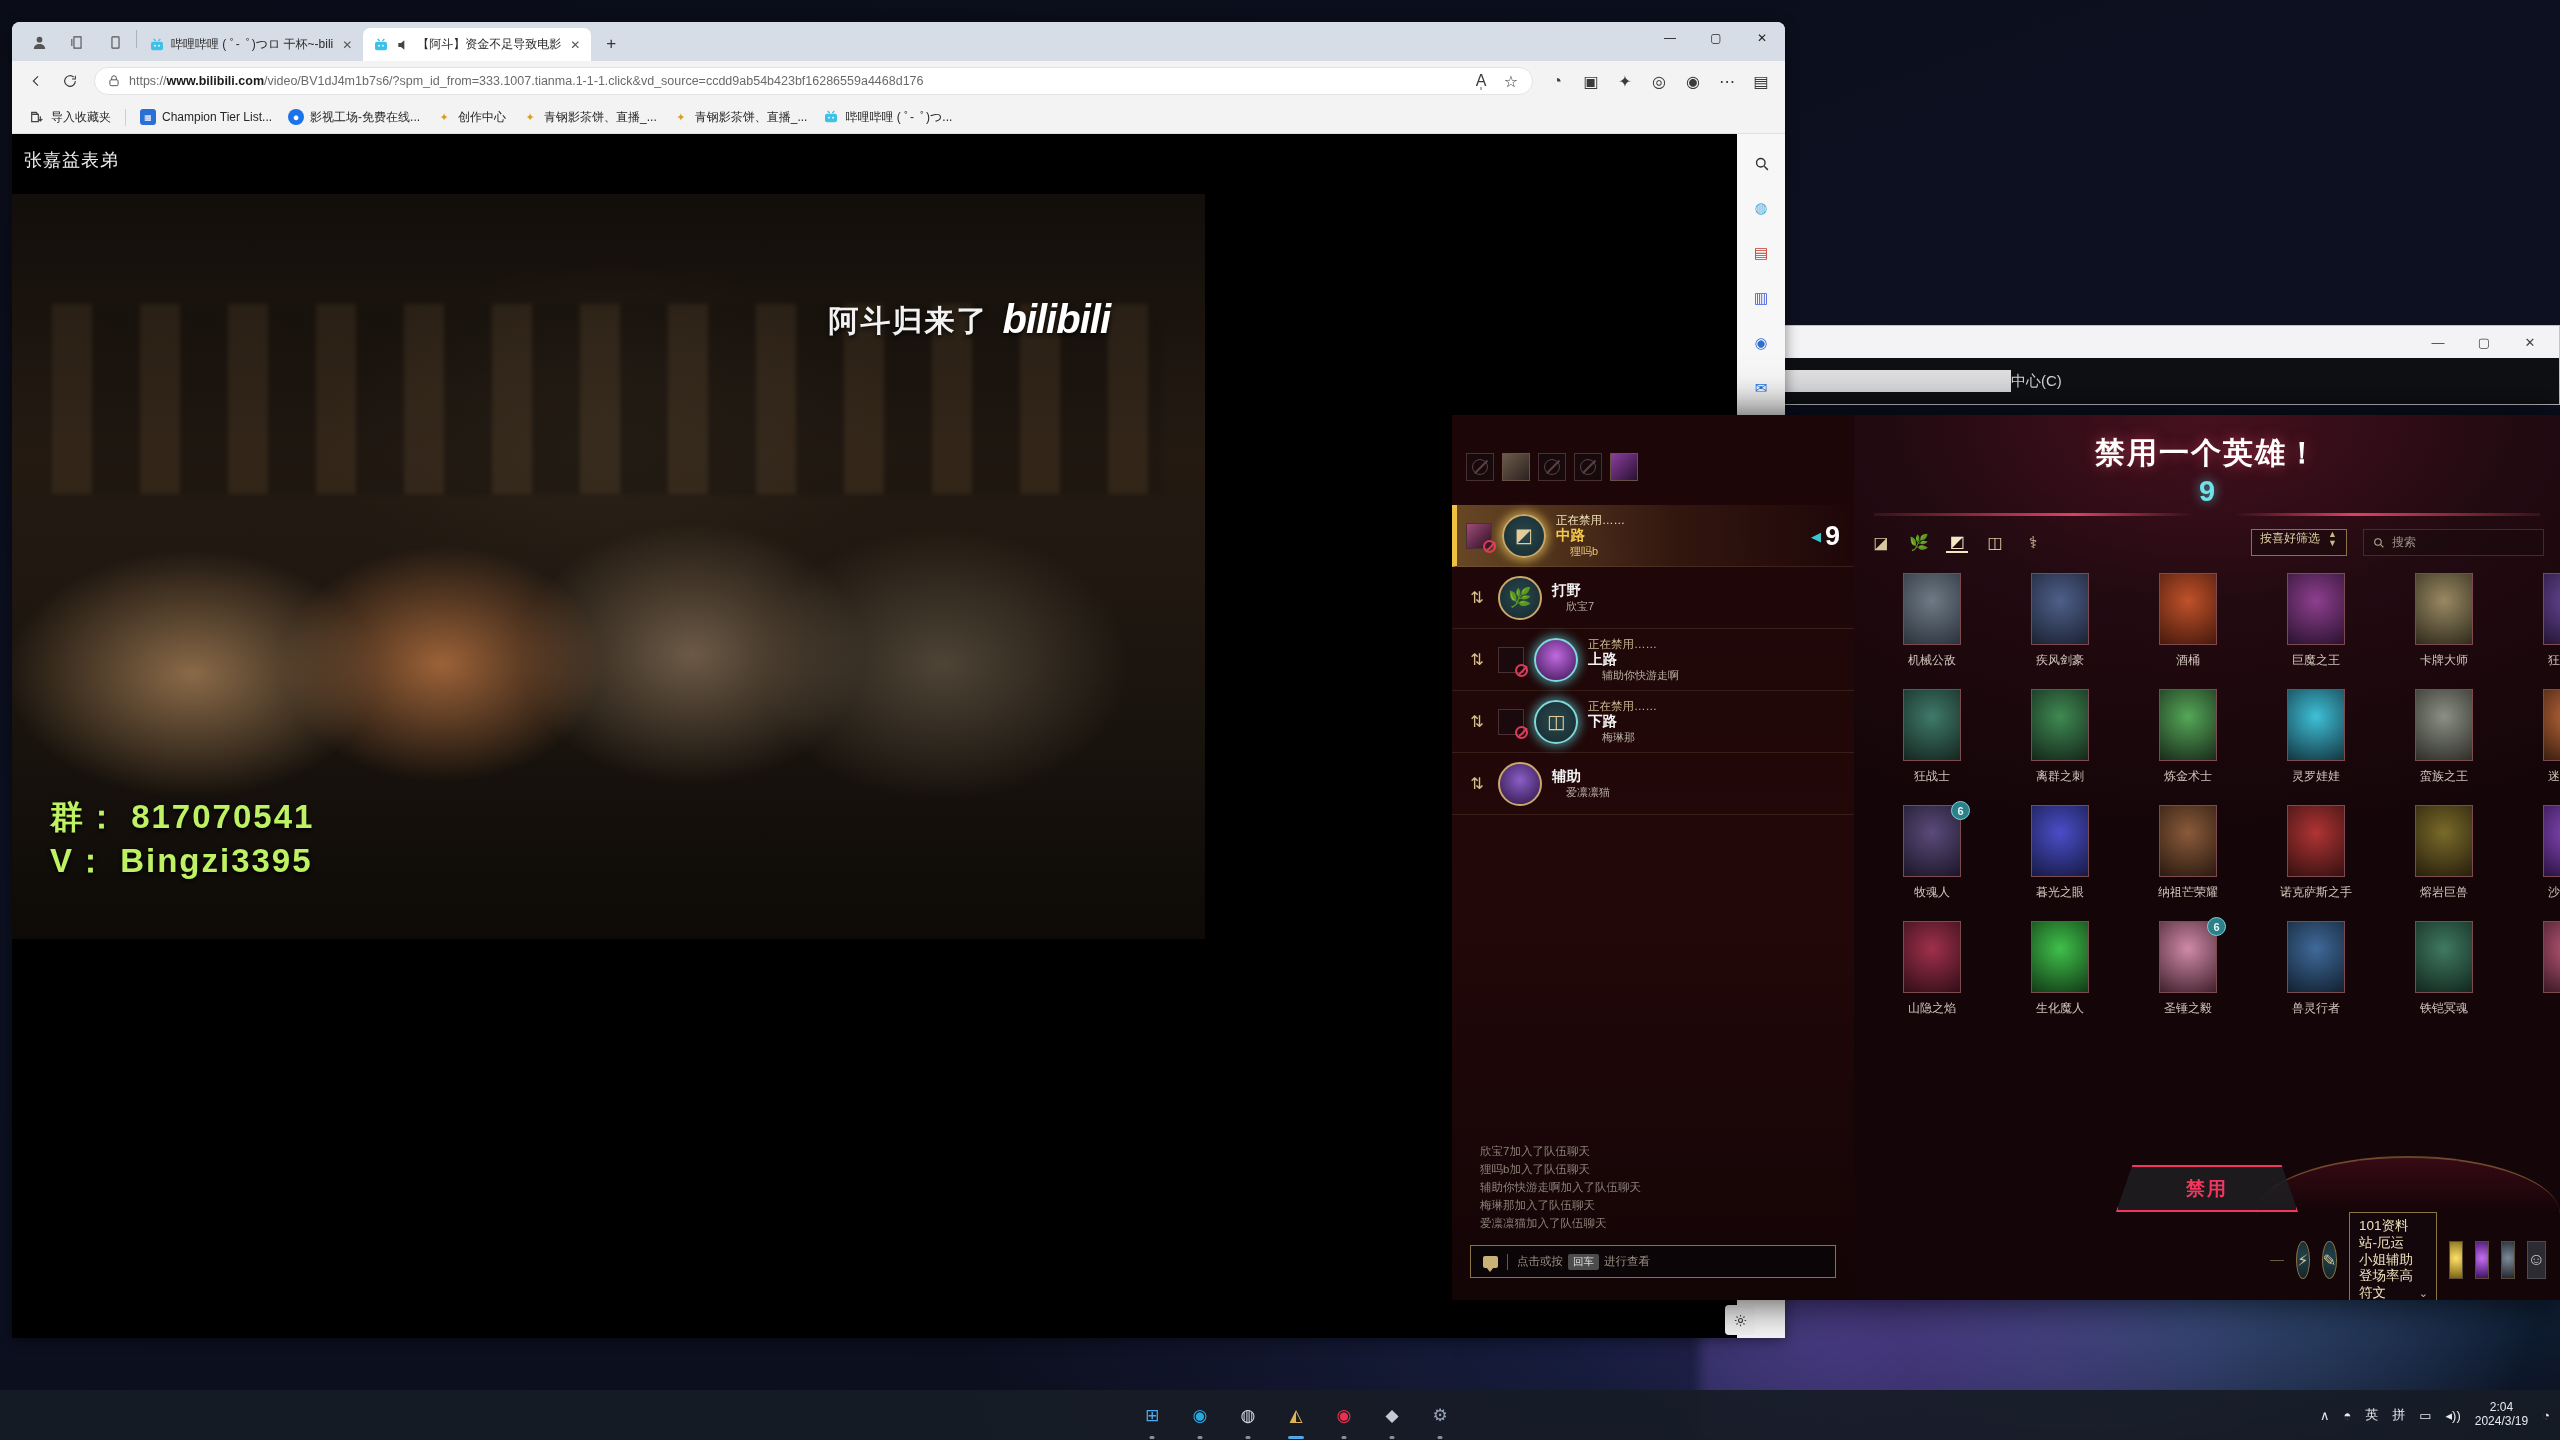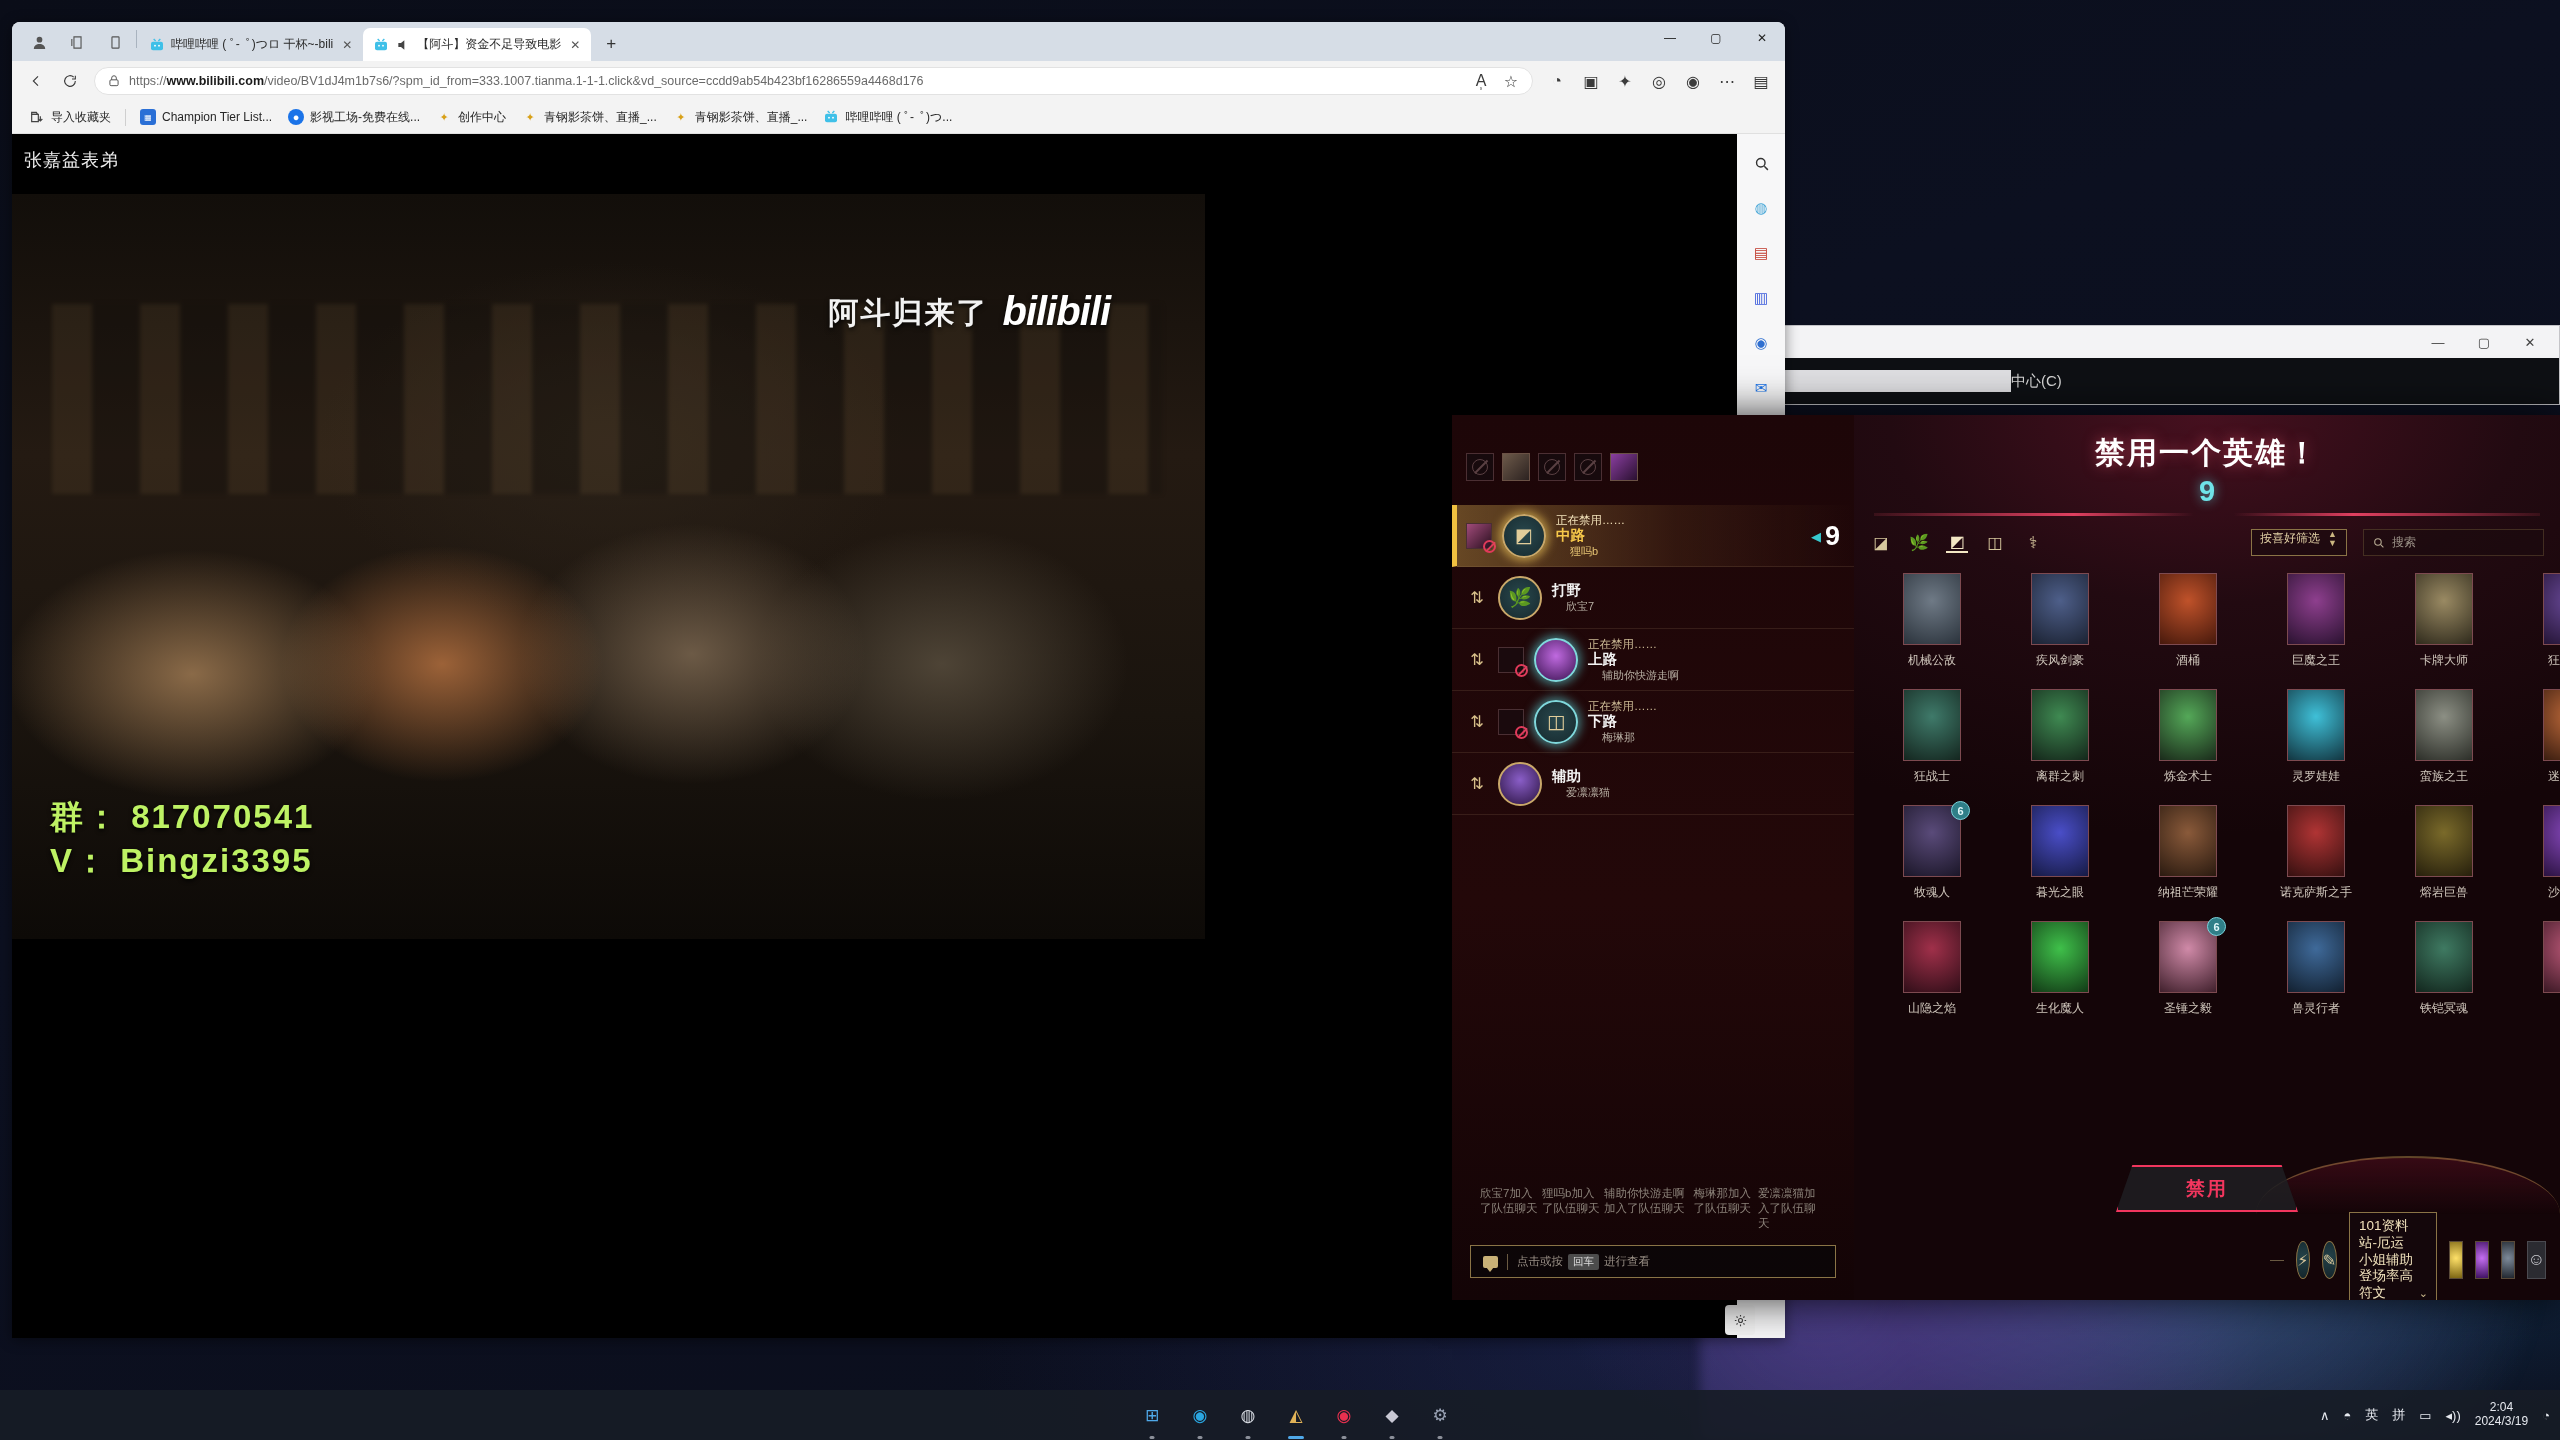--- a/index.html
+++ b/index.html
@@ -115,21 +115,21 @@
   .video-photo::before{
     content:""; position:absolute; left:40px; top:110px; width:1110px; height:190px;
     background: repeating-linear-gradient(90deg, rgba(120,95,60,.30) 0 40px, rgba(20,16,12,.5) 40px 88px);
     filter: blur(2px); opacity:.6;
   }
   .video-top-title { position:absolute; left:12px; top:14px; color:#eee; font-size:18px; letter-spacing:1px; }
   .video-brand { position:absolute; right:95px; top:155px; display:flex; align-items:flex-end; gap:14px; }
   .video-brand .vb-text { color:#f2f2f2; font-size:30px; font-weight:700; letter-spacing:2px;
                           text-shadow: 0 2px 5px rgba(0,0,0,.85); }
   .video-brand .vb-logo { color:#fff; font-size:40px; font-weight:700; font-style:italic; letter-spacing:-1px;
-                          text-shadow: 0 2px 5px rgba(0,0,0,.85); }
+                          text-shadow: 0 2px 5px rgba(0,0,0,.85); margin-top: 8px; }
   .overlay-contact { position:absolute; left:38px; bottom:55px; color:#bef264; font-weight:700;
                      font-size: 33px; line-height: 1.35; letter-spacing: 2px;
                      text-shadow: 0 2px 4px rgba(0,0,0,.9); }
 
   
   .rail { position:absolute; right:0; top:0; width: 48px; height: 1204px; background:#f7f7f8;
           display:flex; flex-direction:column; align-items:center; padding-top:14px; gap: 15px; }
   .rail .ri { width: 30px; height: 30px; border-radius:6px; display:flex; align-items:center;
               justify-content:center; font-size: 15px; }
 
@@ -184,21 +184,21 @@
   .trow.active .p-role { color:#f6c84a; }
   .p-name { font-size: 11px; color:#b8b0a4;margin-left:14px; }
   .trow.active .p-name { color:#e6c473; }
   .timer-left { position:absolute; right: 14px; top: 50%; transform: translateY(-50%);
                 display:flex; align-items:center; gap: 4px; }
   .timer-left .caret { color:#37c9cf; font-size: 13px; }
   .timer-left .num { color:#fff; font-size: 27px; font-weight:700; }
 
   
   .chat { position:absolute; left: 18px; bottom: 22px; width: 366px; }
-  .chat-log { display:flex; flex-direction:row; gap: 3px; padding: 6px 10px 10px; }
+  .chat-log { display:flex; flex-direction:column; gap: 3px; padding: 6px 10px 10px; }
   .chat-log div { font-size: 11.5px; color:#8b8279; }
   .chat-input { margin-top: 4px; height: 33px; border:1px solid #8a7446; background: rgba(10,6,8,.8);
                 display:flex; align-items:center; gap: 9px; padding: 0 12px; }
   .chat-input .bubble { width: 15px; height: 12px; background:#c9b177; border-radius: 2px; position:relative; }
   .chat-input .bubble::after{ content:""; position:absolute; left:3px; bottom:-4px; border-left:4px solid transparent;
                               border-right:4px solid transparent; border-top:5px solid #c9b177; }
   .chat-input .divider { width:1px; height: 16px; background:#6a5a42; }
   .chat-input .ctext { font-size: 11.5px; color:#9a9086; display:flex; align-items:center; gap: 5px; }
   .chat-input .kbd { background:#4c4c4c; color:#ddd; padding: 1px 5px; font-size: 10.5px; border-radius:2px; }
 

